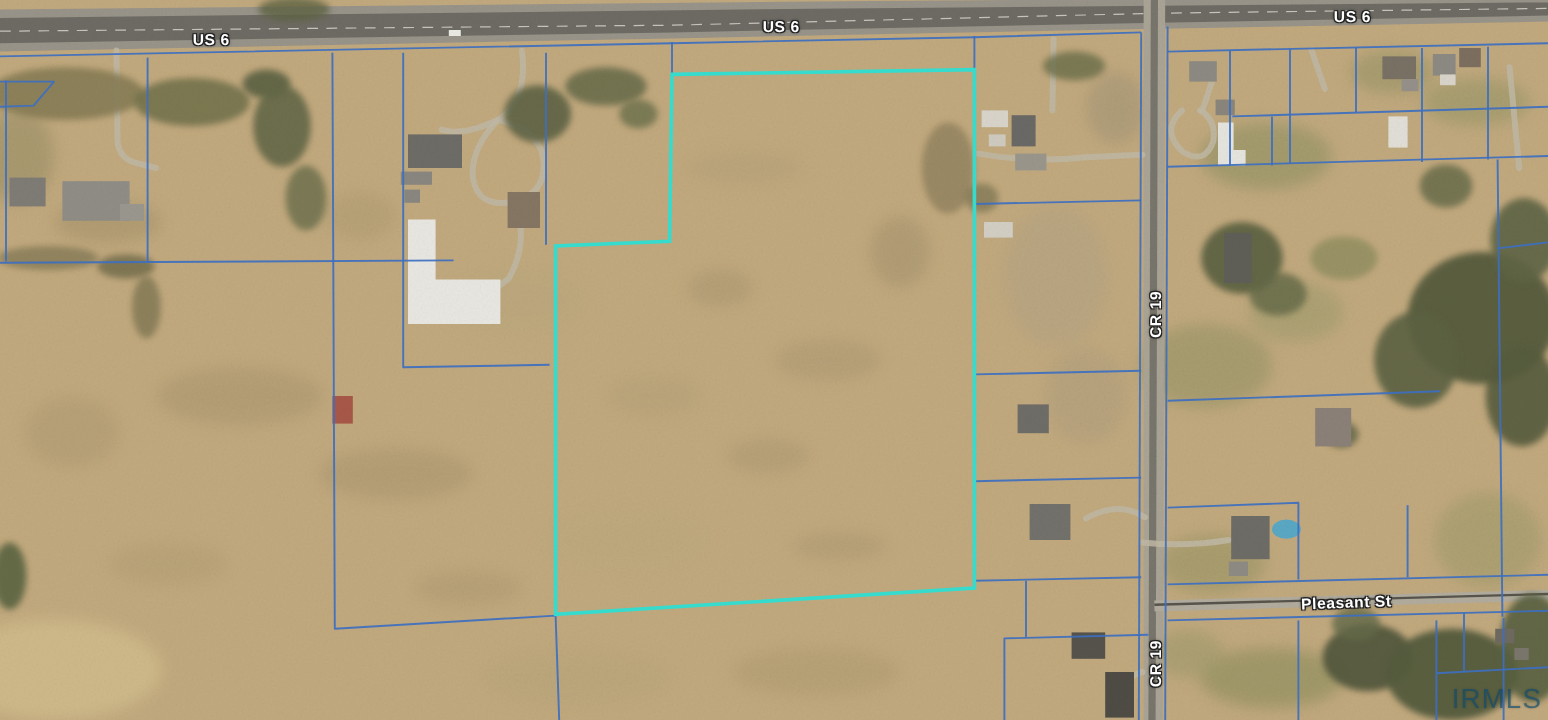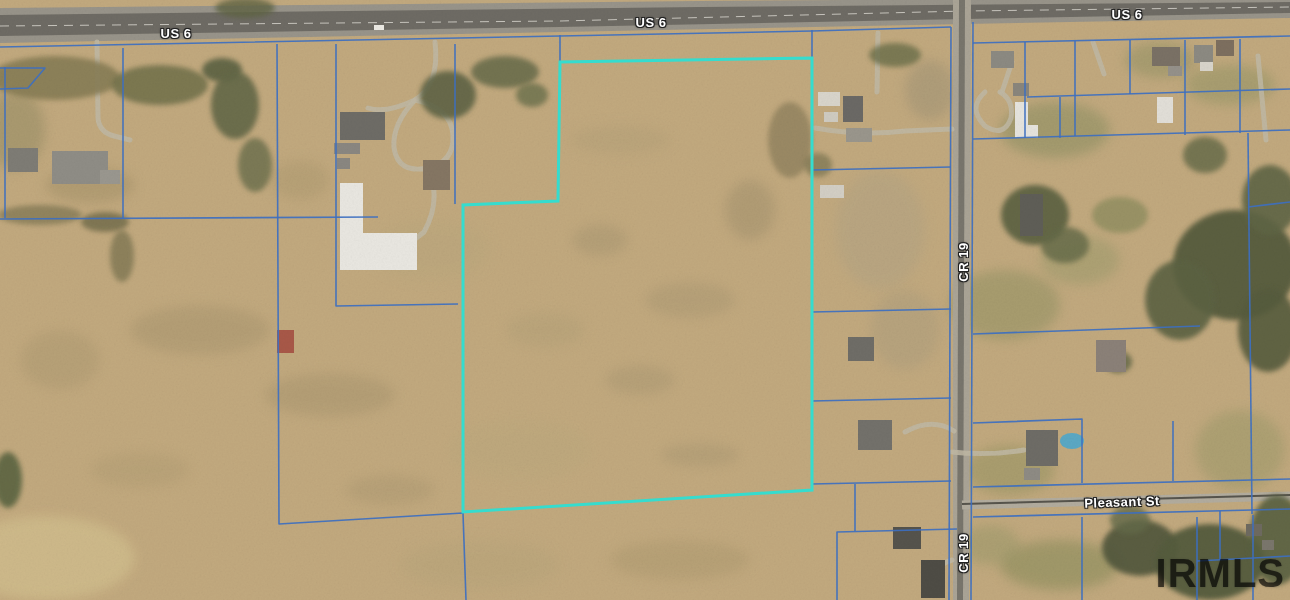--- a/index.html
+++ b/index.html
@@ -1,21 +1,21 @@
 <!DOCTYPE html>
 <html><head>
 <meta charset="utf-8">
 <style>
   html,body{margin:0;padding:0;background:#222;}
   .map{position:relative;width:1290px;height:600px;overflow:hidden;background:#c2a97e;font-family:"Liberation Sans",sans-serif;}
   .map svg{position:absolute;left:0;top:0;}
   .road-label{position:absolute;font-weight:bold;font-size:13px;color:#fff;letter-spacing:.5px;white-space:nowrap;
     text-shadow:-1px -1px 0 #222,1px -1px 0 #222,-1px 1px 0 #222,1px 1px 0 #222,0 0 3px #000;}
-  .watermark{position:absolute;right:5px;bottom:4px;font-weight:bold;font-size:40px;letter-spacing:1px;
-    color:#000000;opacity:.68;text-shadow:0 0 2px rgba(40,40,40,.45);}
+  .watermark{position:absolute;right:5px;bottom:4px;font-weight:normal;font-size:23px;letter-spacing:1px;
+    color:#0c4a6e;opacity:.68;text-shadow:0 0 2px rgba(40,40,40,.45);}
 </style>
 </head>
 <body>
 
 <div class="map">
   <svg id="map-svg" width="1290" height="600" viewBox="0 0 1290 600">
     <defs>
       <filter id="soft" x="-60%" y="-60%" width="220%" height="220%">
           <feGaussianBlur stdDeviation="6"></feGaussianBlur>
         </filter>

